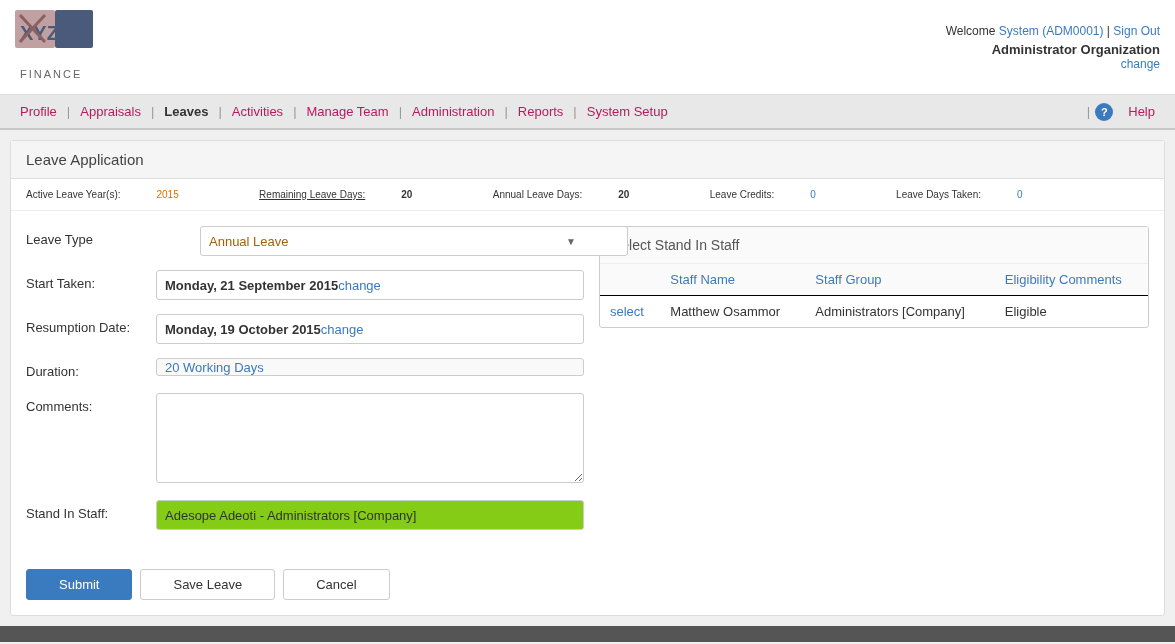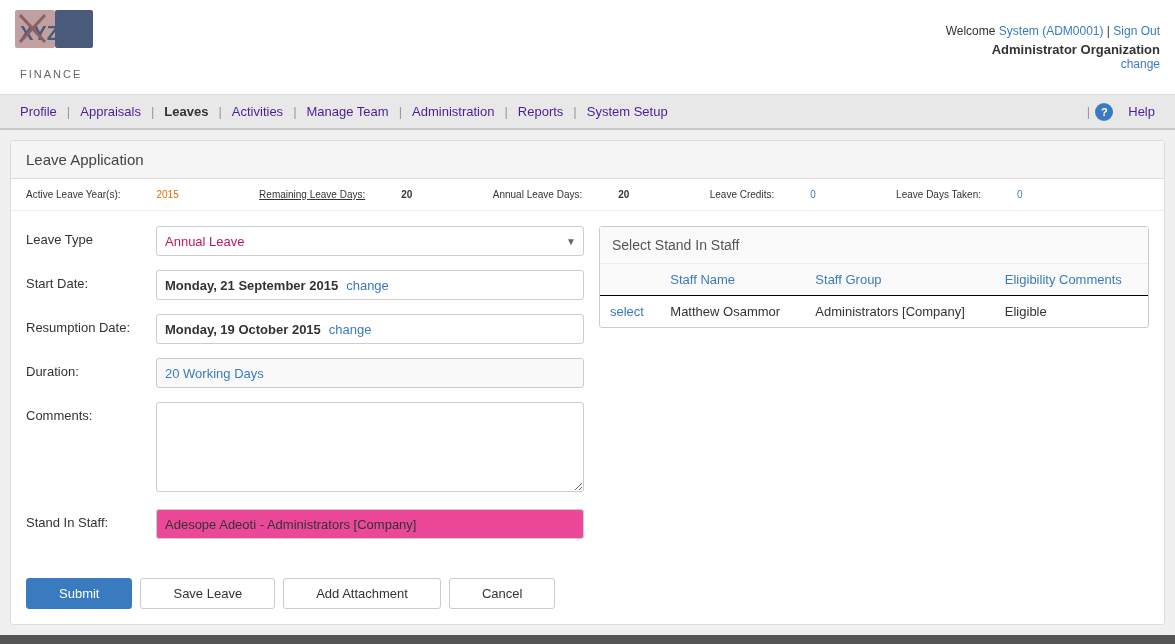--- a/index.html
+++ b/index.html
@@ -11,21 +11,21 @@
     .logo-box { width: 80px; height: 75px; position: relative; }
     .logo-svg { width: 80px; height: 75px; }
     .header-right { text-align: right; font-size: 12px; }
     .header-right a { color: #3a7abf; text-decoration: none; }
     .header-right .org-name { font-weight: bold; font-size: 13px; margin-top: 4px; }
     .header-right .change-link { color: #3a7abf; text-decoration: none; display: block; }
 
     
     .nav { background: #e8e8e8; border-bottom: 2px solid #c8c8c8; padding: 0 10px; display: flex; align-items: center; justify-content: space-between; height: 35px; }
     .nav-left { display: flex; align-items: center; gap: 0; }
-    .nav-item { padding: 8px 10px; color: #4c1d95; text-decoration: none; font-size: 13px; cursor: pointer; white-space: nowrap; }
+    .nav-item { padding: 8px 10px; color: #be185d; text-decoration: none; font-size: 13px; cursor: pointer; white-space: nowrap; }
     .nav-item.active { font-weight: bold; color: #333; }
     .nav-separator { color: #999; font-size: 13px; }
     .nav-right { display: flex; align-items: center; gap: 5px; }
     .help-icon { background: #3a7abf; color: white; border-radius: 50%; width: 18px; height: 18px; display: inline-flex; align-items: center; justify-content: center; font-size: 11px; font-weight: bold; }
 
     
     .main { background: #fff; margin: 10px; border: 1px solid #ddd; border-radius: 3px; }
     .page-title { background: #f5f5f5; border-bottom: 1px solid #ddd; padding: 10px 15px; font-size: 15px; font-weight: normal; color: #444; }
 
     
@@ -38,33 +38,33 @@
     
     .form-area { display: flex; padding: 15px; gap: 15px; }
     .form-left { flex: 1; }
     .form-right { width: 550px; }
 
     .form-row { display: flex; align-items: flex-start; margin-bottom: 14px; }
     .form-label { width: 130px; padding-top: 6px; font-size: 13px; color: #333; flex-shrink: 0; }
     .form-control { flex: 1; }
 
     .select-wrapper { position: relative; }
-    .select-wrapper select { width: 100%; padding: 5px 8px; border: 1px solid #ccc; border-radius: 3px; font-size: 13px; background: #fff; appearance: none; -webkit-appearance: none; cursor: pointer; color: #be185d; height: 30px; }
+    .select-wrapper select { width: 100%; padding: 5px 8px; border: 1px solid #ccc; border-radius: 3px; font-size: 13px; background: #fff; appearance: none; -webkit-appearance: none; cursor: pointer; color: #a16207; height: 30px; margin-left: 44px; }
     .select-arrow { position: absolute; right: 8px; top: 50%; transform: translateY(-50%); pointer-events: none; color: #666; font-size: 10px; }
 
-    .date-field { background: #fff; border: 1px solid #ccc; border-radius: 3px; padding: 5px 8px; display: flex; align-items: center; gap: 8px; height: 30px; }
+    .date-field { background: #fff; border: 1px solid #ccc; border-radius: 3px; padding: 5px 8px; display: flex; align-items: center; gap: 0; height: 30px; }
     .date-field span.date-text { font-size: 13px; color: #333; font-weight: bold; }
     .date-field a { color: #3a7abf; text-decoration: none; font-size: 13px; }
 
-    .duration-field { background: #f9f9f9; border: 1px solid #ccc; border-radius: 3px; padding: 5px 8px; height: 30px; display: flex; align-items: center; }
+    .duration-field { background: #f9f9f9; border: 1px solid #ccc; border-radius: 3px; padding: 5px 8px; height: 18px; display: flex; align-items: center; }
     .duration-text { color: #3a7abf; font-size: 13px; }
 
     .comments-textarea { width: 100%; height: 90px; border: 1px solid #ccc; border-radius: 3px; padding: 5px 8px; font-size: 13px; font-family: Arial, sans-serif; resize: vertical; }
 
-    .standin-field { background: #ec4899; border: 1px solid #ccc; border-radius: 3px; padding: 5px 8px; height: 30px; display: flex; align-items: center; font-size: 13px; color: #333; }
+    .standin-field { background: #84cc16; border: 1px solid #ccc; border-radius: 3px; padding: 5px 8px; height: 30px; display: flex; align-items: center; font-size: 13px; color: #333; }
 
     
     .standin-panel { border: 1px solid #ccc; border-radius: 3px; background: #fff; }
     .standin-panel-title { padding: 10px 12px; font-size: 14px; color: #555; border-bottom: 1px solid #eee; background: #fafafa; }
     .standin-table { width: 100%; border-collapse: collapse; }
     .standin-table th { padding: 8px 10px; text-align: left; color: #3a7abf; font-size: 13px; font-weight: normal; border-bottom: 1px solid #000000; background: #fafafa; }
     .standin-table td { padding: 8px 10px; font-size: 13px; border-bottom: 1px solid #f0f0f0; }
     .standin-table tr:last-child td { border-bottom: none; }
     .select-link { color: #3a7abf; text-decoration: none; cursor: pointer; }
 
@@ -162,21 +162,21 @@
               <option>Sick Leave</option>
               <option>Maternity Leave</option>
               <option>Casual Leave</option>
             </select>
             <span class="select-arrow">▼</span>
           </div>
         </div>
       </div>
 
       <div class="form-row">
-        <div class="form-label">Start Date:</div>
+        <div class="form-label">Start Taken:</div>
         <div class="form-control">
           <div class="date-field">
             <span class="date-text">Monday, 21 September 2015</span>
             <a href="#">change</a>
           </div>
         </div>
       </div>
 
       <div class="form-row">
         <div class="form-label">Resumption Date:</div>
@@ -238,21 +238,20 @@
             </tr>
           </tbody>
         </table>
       </div>
     </div>
   </div>
 
   <div class="button-row">
     <button class="btn btn-primary">Submit</button>
     <button class="btn">Save Leave</button>
-    <button class="btn">Add Attachment</button>
     <button class="btn">Cancel</button>
   </div>
 </div>
 
 <div class="footer">
   
   
 </div>
 
 </body></html>

